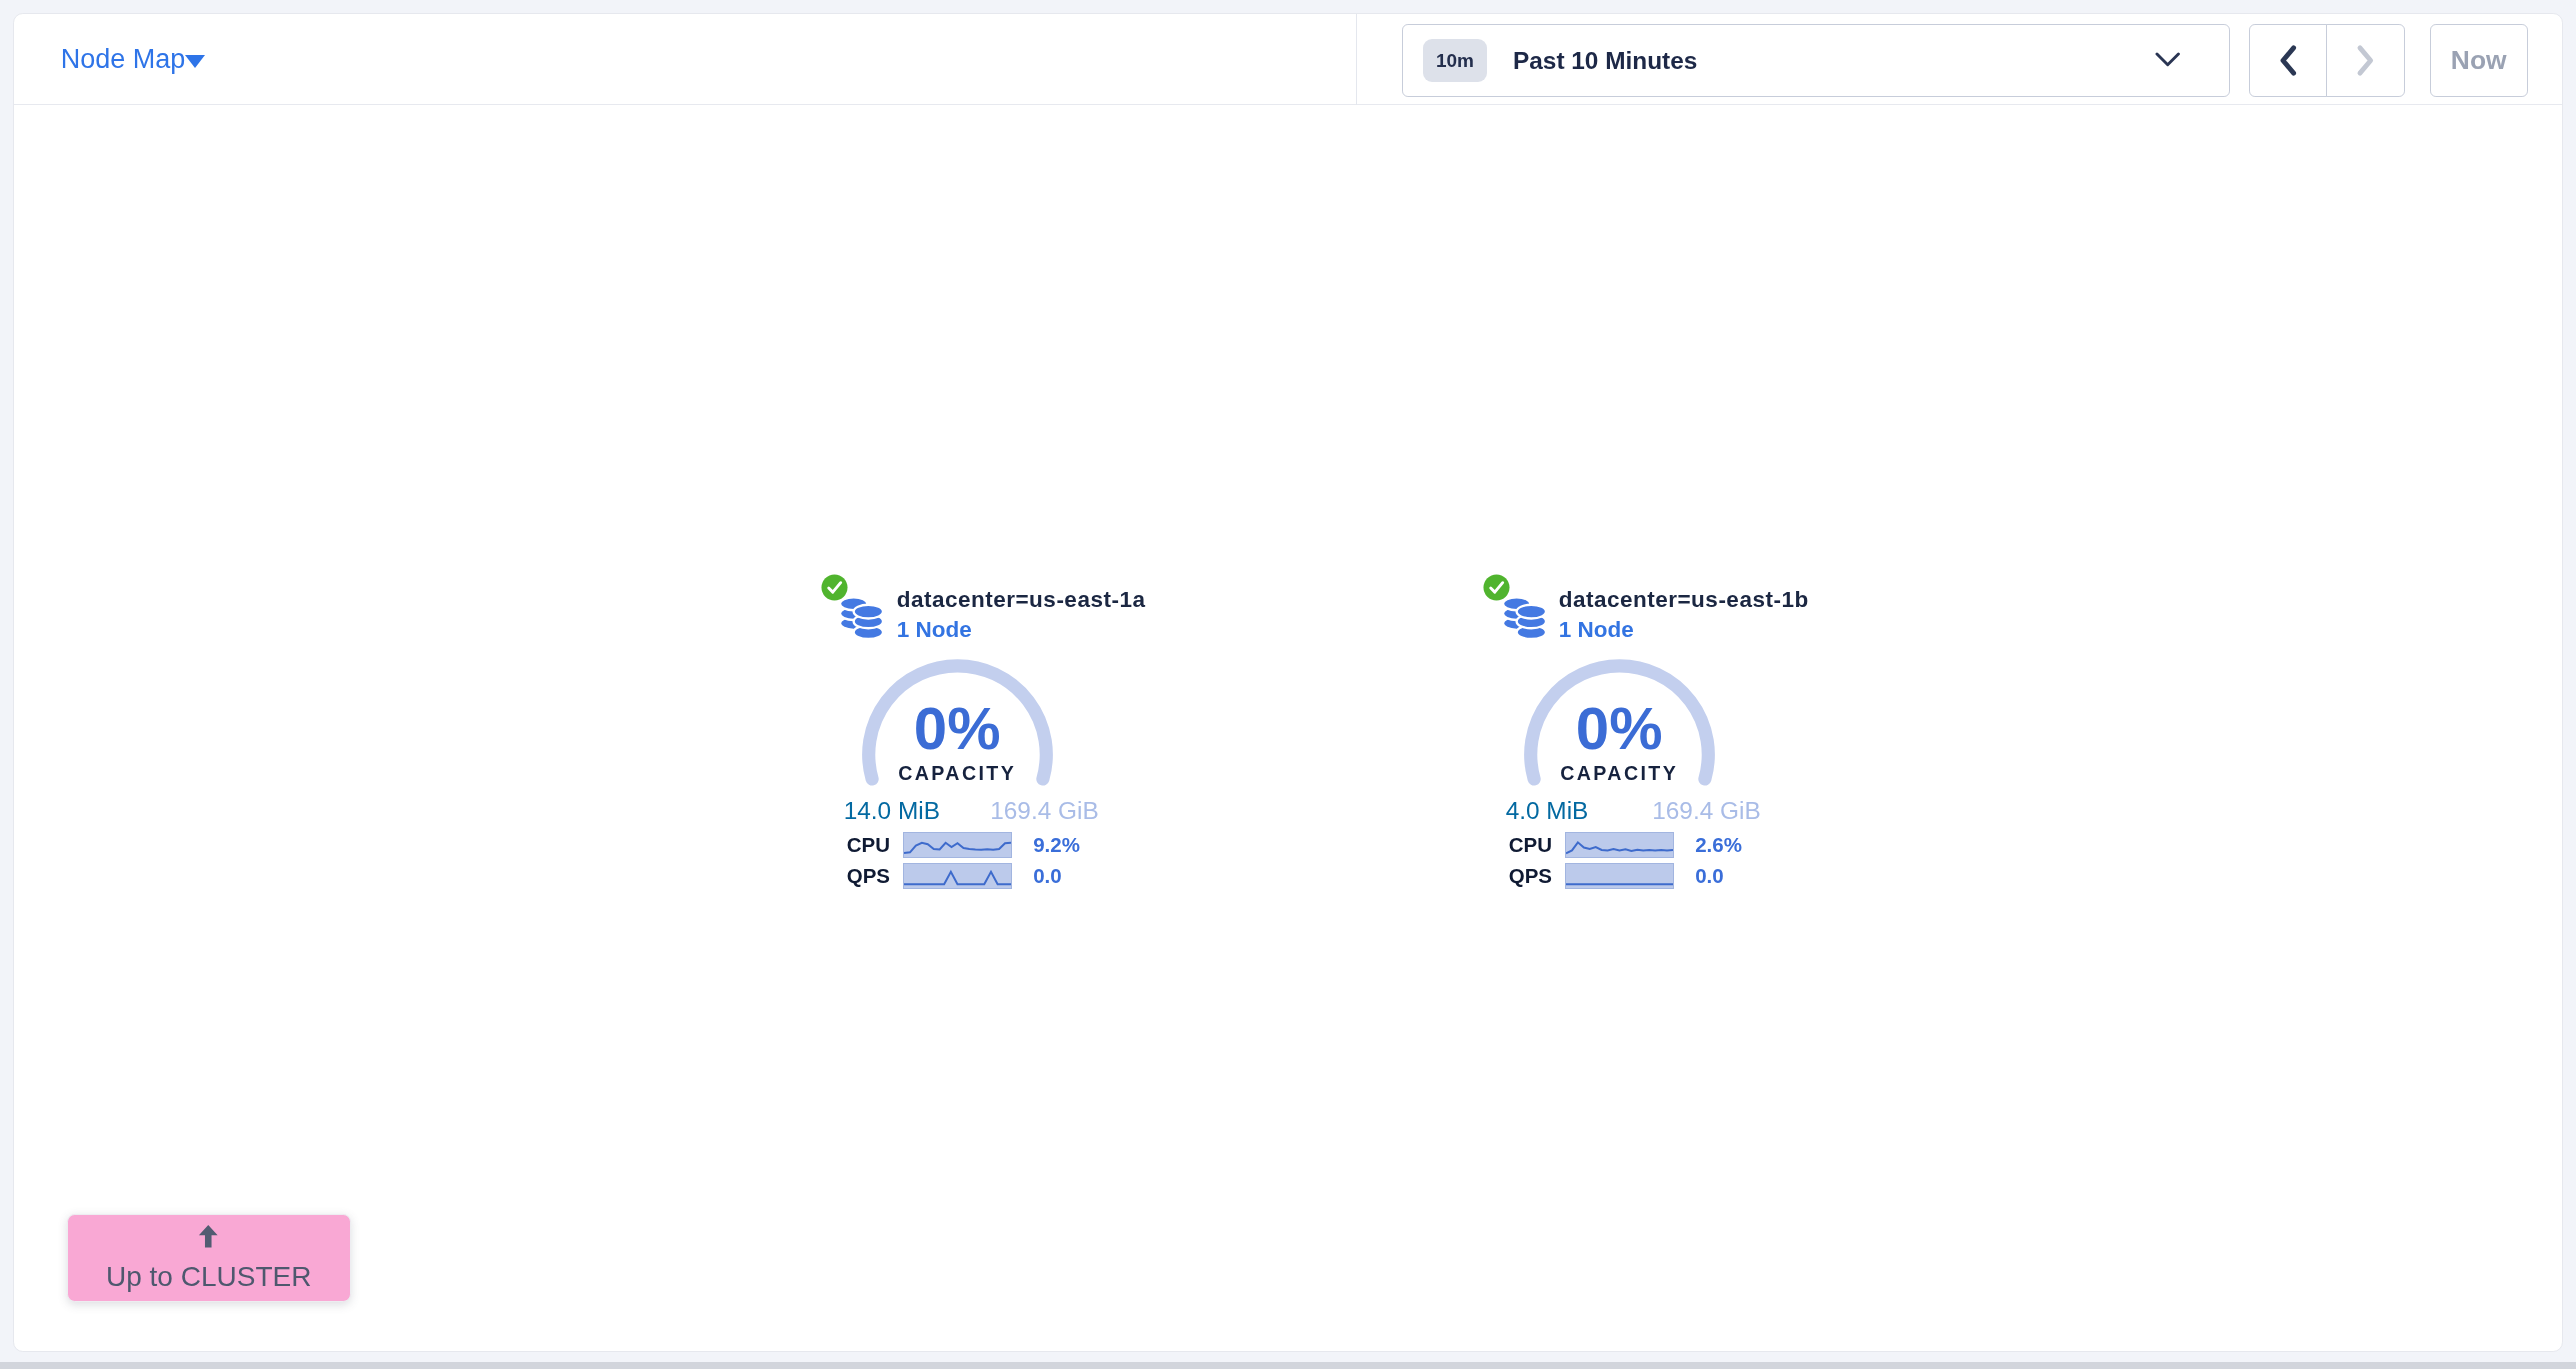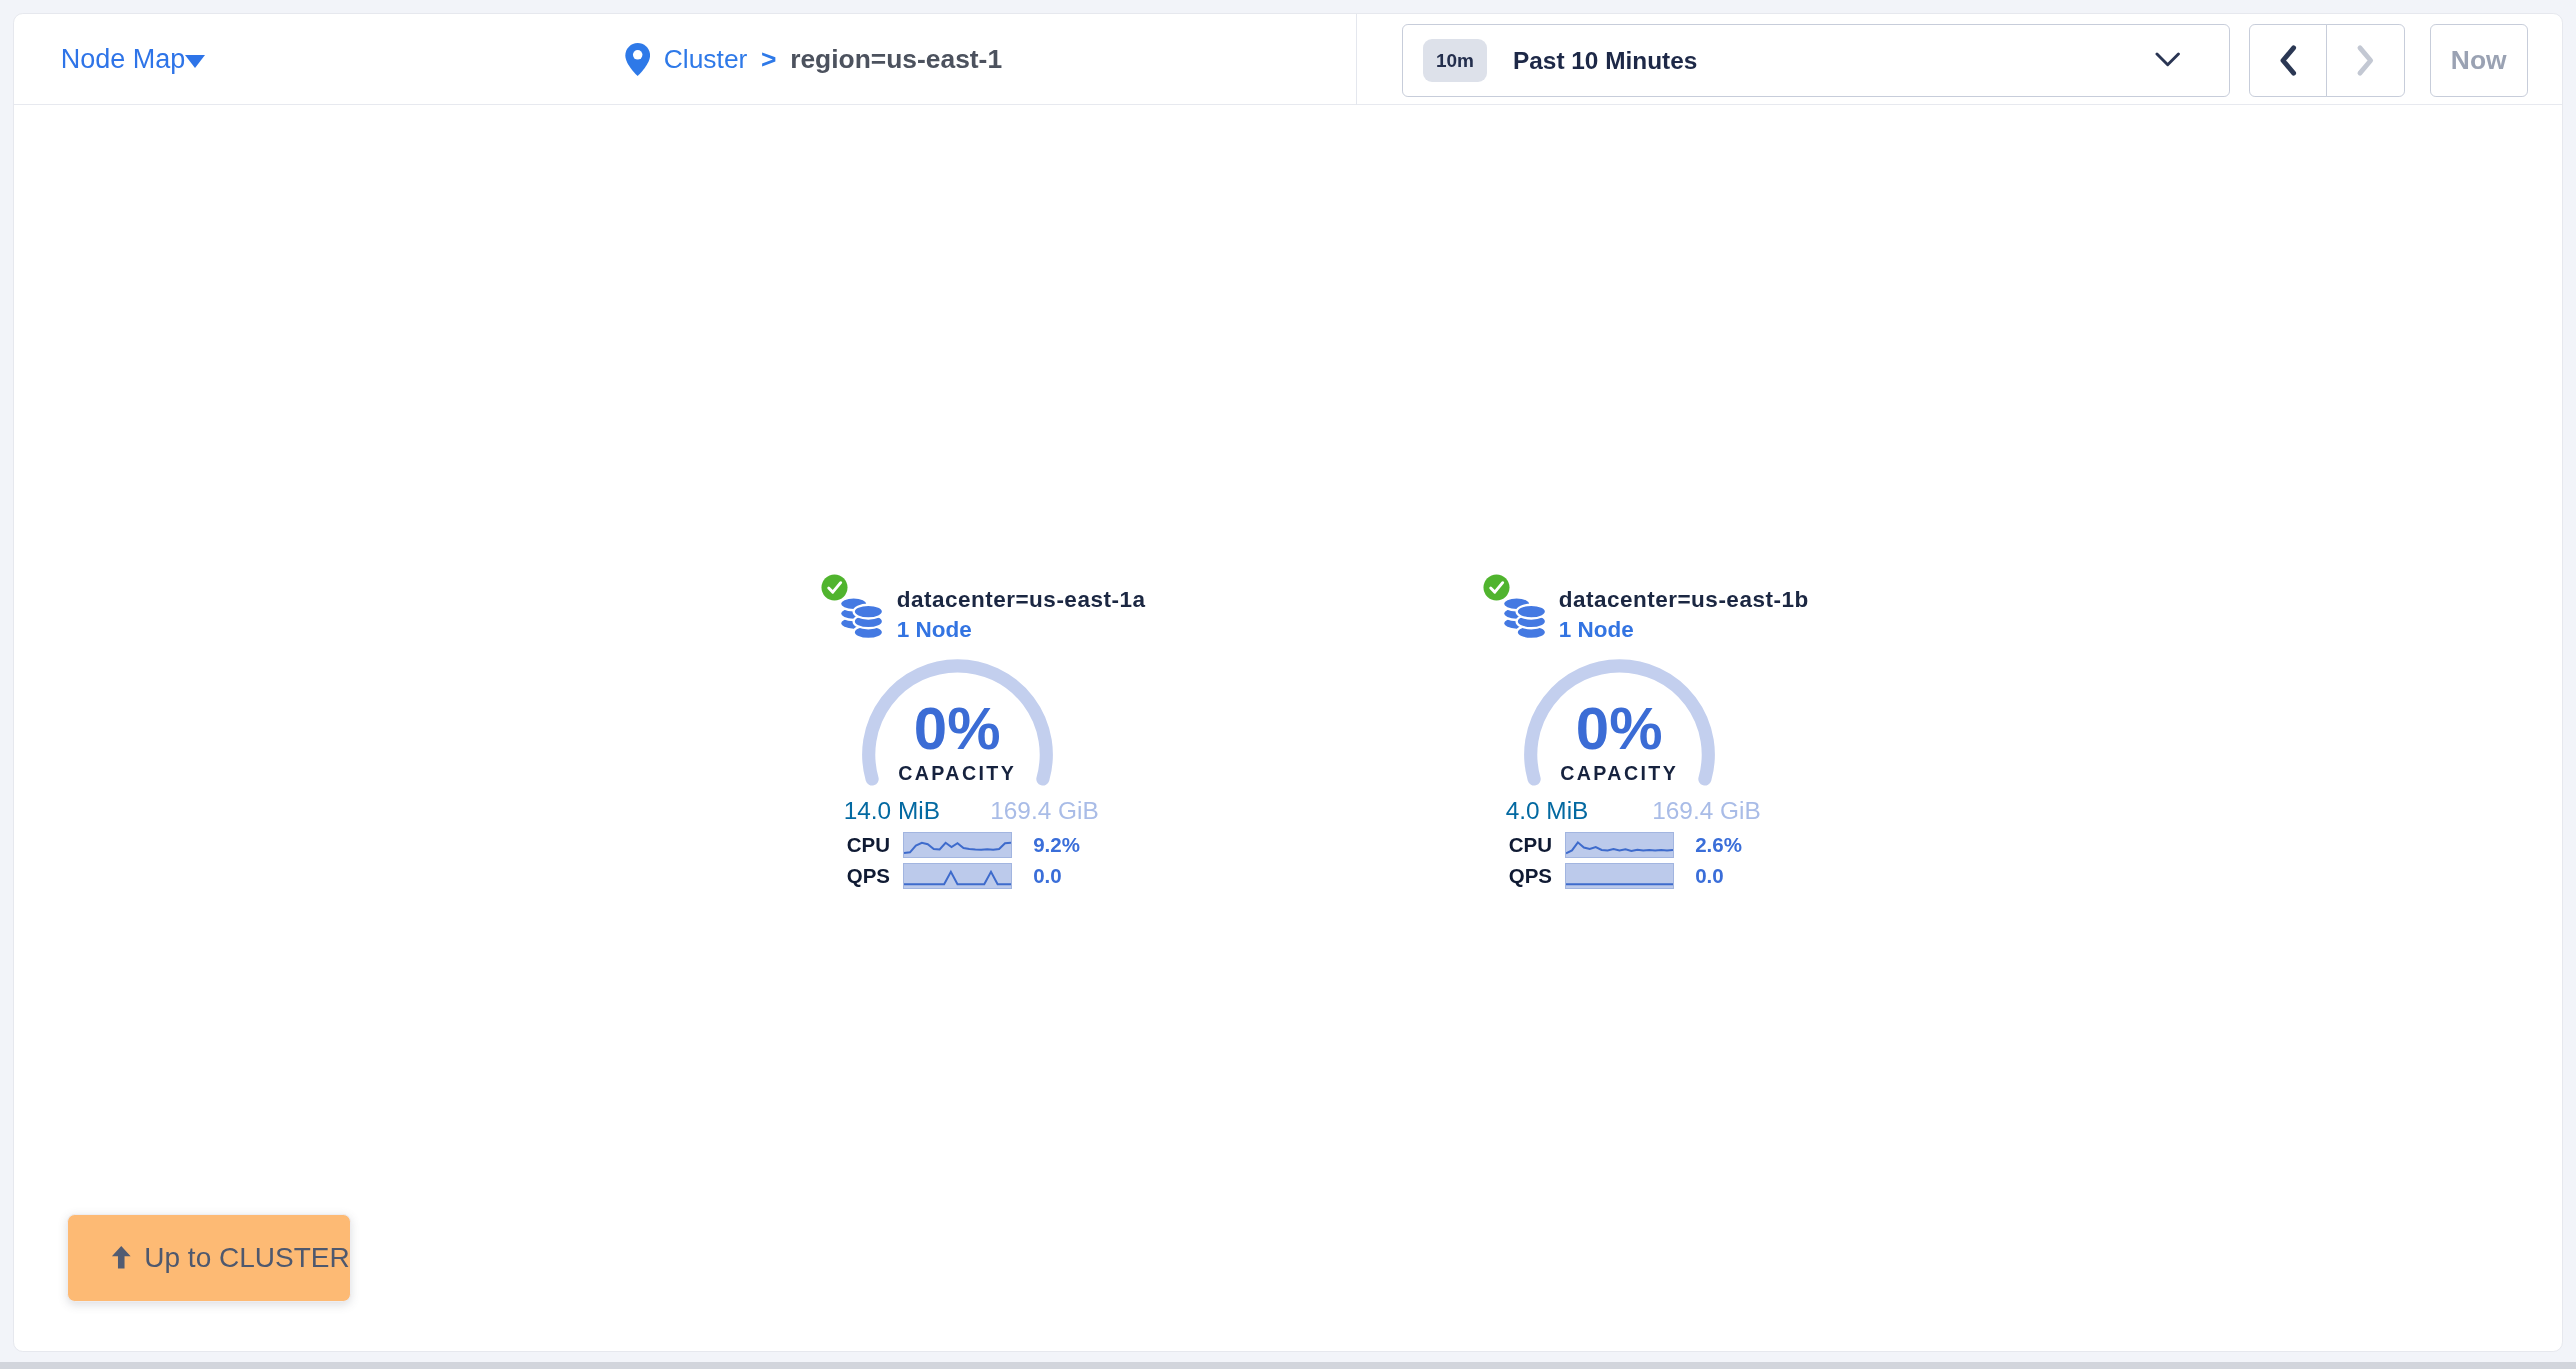--- a/index.html
+++ b/index.html
@@ -99,47 +99,38 @@
   .metric-label { width: 56px; font-size: 20.5px; font-weight: 700; color: #0f1a33; }
   .spark {
     width: 109px; height: 25.4px; background: #bccaeb;
     border: 1px solid rgba(130,155,210,.45); display: block;
   }
   .metric-value { margin-left: 21.5px; font-size: 20.5px; font-weight: 700; color: #3a6ed9; }
   .dc-card-hit { cursor: pointer; }
   
   .up-btn {
     position: absolute; left: 53px; top: 1200px; width: 284px; height: 88px;
-    background: #fdba74; border: 1px solid #ededf1; border-radius: 7.8px;
+    background: #f9a8d4; border: 1px solid #ededf1; border-radius: 7.8px;
     box-shadow: 0 2.9px 9.8px rgba(70,75,95,.18);
-    display: flex; align-items: center; justify-content: flex-end; gap: 11.7px;
-    font-size: 28px; font-weight: 500; color: #4e586e; cursor: pointer;
+    display: flex; align-items: center; justify-content: center; gap: 11.7px;
+    font-size: 28px; font-weight: 500; color: #4e586e; cursor: pointer; flex-direction: column;
   }
 </style>
 </head>
 <body>
 
 <div class="panel">
 
   <div class="header">
 
     <div class="view-selector">
       <span class="label">Node Map</span>
       <span class="caret-down"></span>
     </div>
 
-    <div class="breadcrumb">
-      <svg width="25.4" height="33" viewBox="0 0 24 32">
-        <path d="M12 0C5.4 0 0 5.4 0 12c0 9 12 20 12 20s12-11 12-20C24 5.4 18.6 0 12 0z" fill="#2e79e8"></path>
-        <circle cx="12" cy="11.5" r="4.6" fill="#ffffff"></circle>
-      </svg>
-      <span class="root">Cluster</span>
-      <span class="sep">&gt;</span>
-      <span class="current">region=us-east-1</span>
-    </div>
 
     <div class="header-divider"></div>
 
     <div class="time-select">
       <span class="time-badge">10m</span>
       <span class="time-label">Past 10 Minutes</span>
       <svg class="time-chevron" width="25.4" height="15.6" viewBox="0 0 26 16">
         <path d="M2 2l11 11L24 2" fill="none" stroke="#2a3553" stroke-width="3" stroke-linecap="round" stroke-linejoin="round"></path>
       </svg>
     </div>

